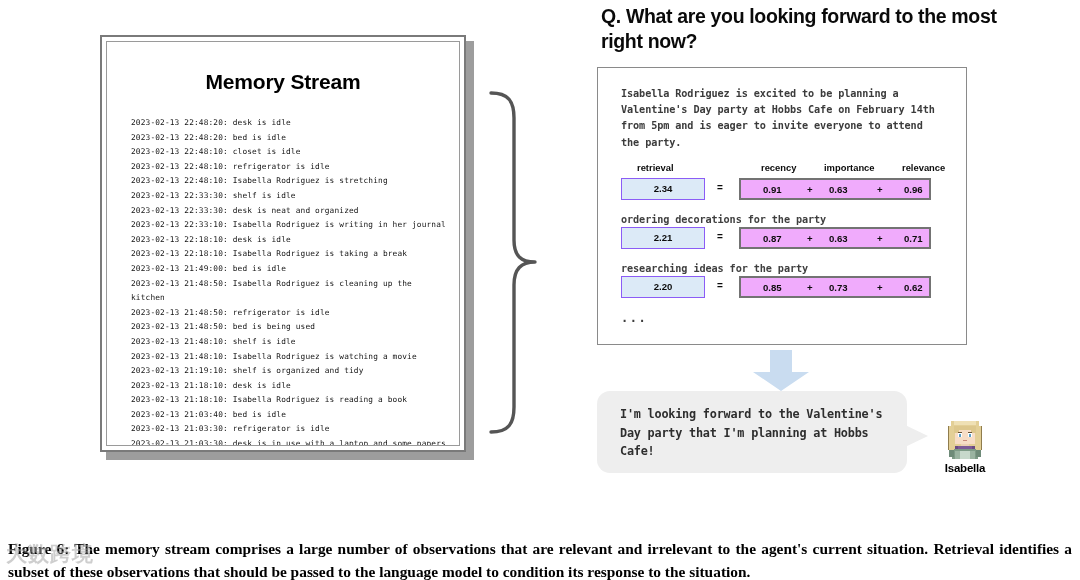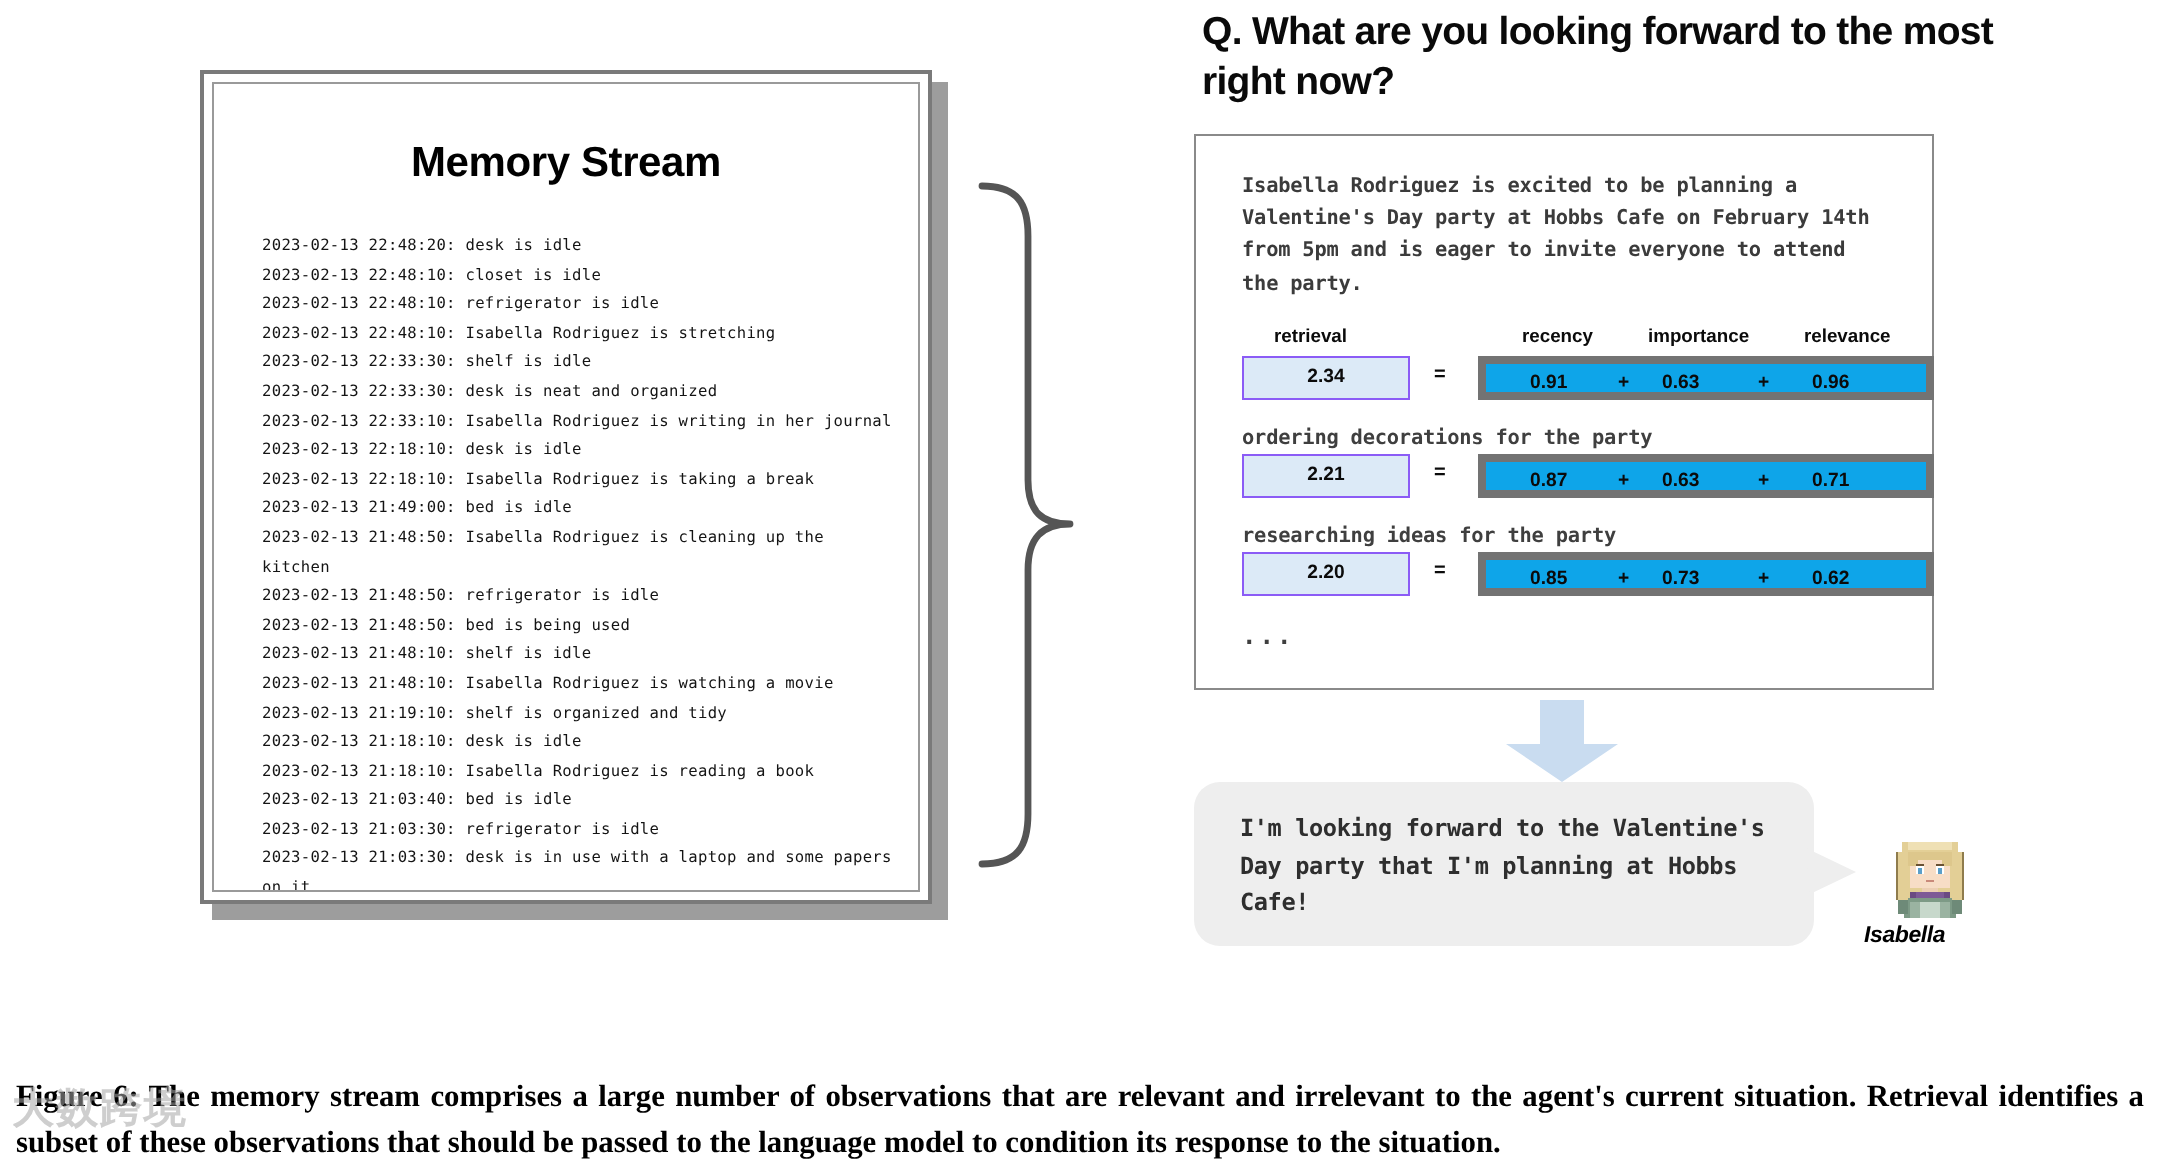--- a/index.html
+++ b/index.html
@@ -163,24 +163,24 @@
     left: 96px;
     top: 4px;
     font-size: 10px;
     font-weight: bold;
     color: #0b0b0b;
   }
   .components-box {
     position: absolute;
     left: 118px;
     top: 0;
-    width: 228px;
+    width: 192px;
     height: 22px;
-    border: 4px solid #737373;
-    background: #0ea5e9;
+    border: 2px solid #737373;
+    background: #f0abfc;
     box-sizing: border-box;
   }
   .components-box span {
     position: absolute;
     top: 4px;
     font-size: 9.6px;
     font-weight: bold;
     color: #0b0b0b;
   }
   .c-recency { left: 22px; }
@@ -241,22 +241,21 @@
     width: 26px;
     height: 24px;
   }
 
   
   #avatar-block {
     position: absolute;
     left: 932px;
     top: 418px;
     width: 66px;
-    text-align: left;
-    font-style: italic;
+    text-align: center;
   }
   #avatar-img {
     width: 46px;
     height: 44px;
     margin: 0 auto;
     display: block;
   }
   #avatar-name {
     font-size: 11.5px;
     font-weight: bold;
@@ -296,20 +295,21 @@
 </head>
 <body>
 
 <div id="memory-stream-panel">
   <div class="ms-shadow"></div>
   <div class="ms-frame">
     <div class="ms-inner">
       <div id="memory-stream-title">Memory Stream</div>
       <ul id="memory-entries">
         <li>2023-02-13 22:48:20: desk is idle</li>
+        <li>2023-02-13 22:48:20: bed is idle</li>
         <li>2023-02-13 22:48:10: closet is idle</li>
         <li>2023-02-13 22:48:10: refrigerator is idle</li>
         <li>2023-02-13 22:48:10: Isabella Rodriguez is stretching</li>
         <li>2023-02-13 22:33:30: shelf is idle</li>
         <li>2023-02-13 22:33:30: desk is neat and organized</li>
         <li>2023-02-13 22:33:10: Isabella Rodriguez is writing in her journal</li>
         <li>2023-02-13 22:18:10: desk is idle</li>
         <li>2023-02-13 22:18:10: Isabella Rodriguez is taking a break</li>
         <li>2023-02-13 21:49:00: bed is idle</li>
         <li>2023-02-13 21:48:50: Isabella Rodriguez is cleaning up the kitchen</li>

